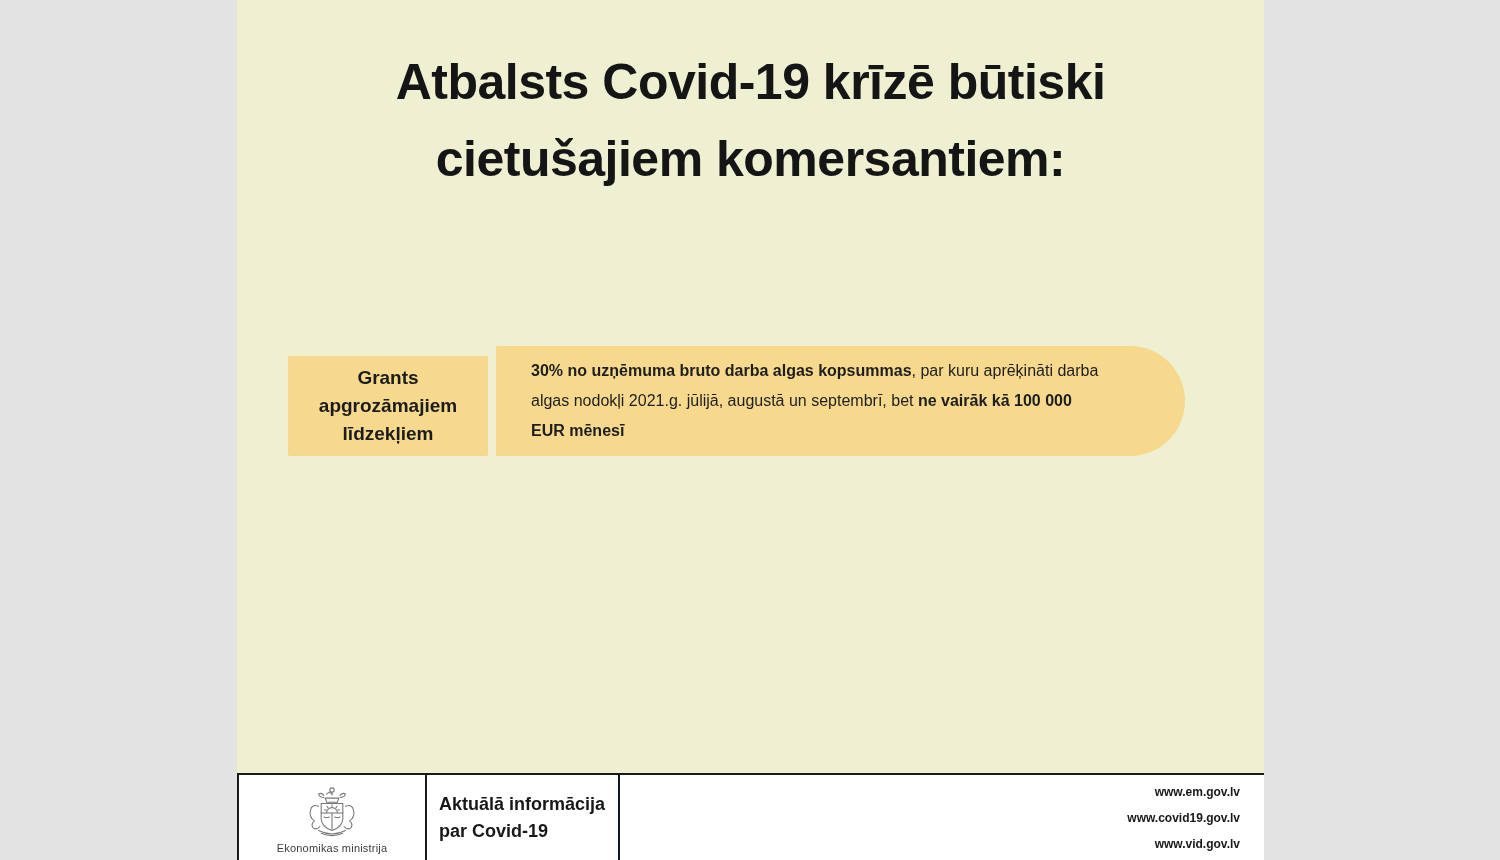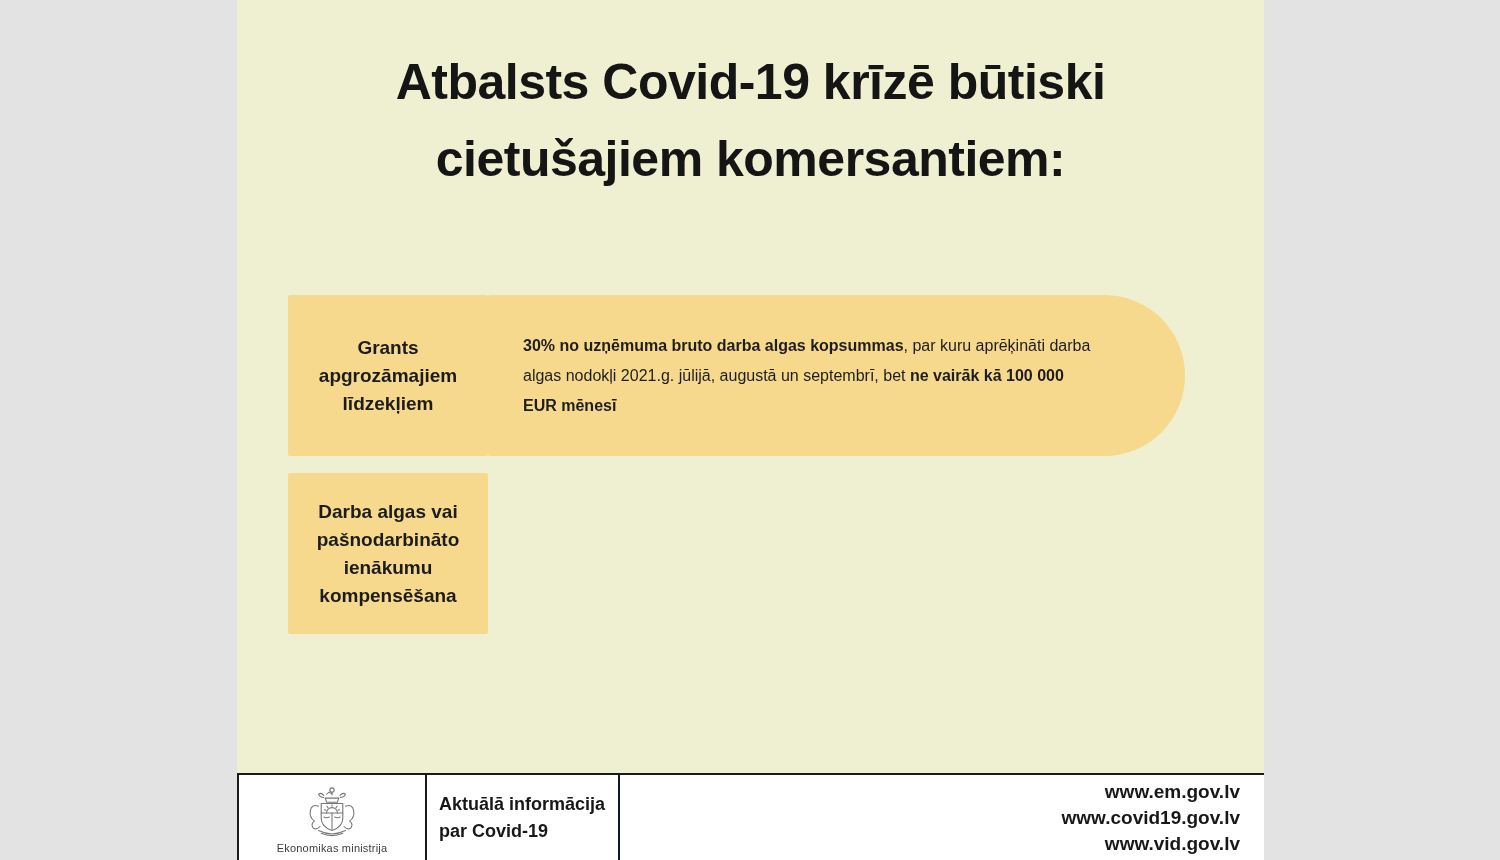--- a/index.html
+++ b/index.html
@@ -37,23 +37,24 @@
     white-space: pre-line;
   }
   .rows {
     position: absolute;
     top: 295px;
     left: 51px;
     width: 897px;
   }
   .row {
     display: flex;
-    gap: 0;
+    gap: 8px;
     height: 161px;
     margin-bottom: 17px;
+    align-items: flex-end;
   }
   .label-box {
     width: 200px;
     flex: 0 0 200px;
     background: #f6d98d;
     border-radius: 2px;
     display: flex;
     align-items: center;
     justify-content: center;
     text-align: center;
@@ -123,21 +124,21 @@
   }
   .footer-cell-links {
     flex: 1 1 auto;
     display: flex;
     flex-direction: column;
     justify-content: center;
     align-items: flex-end;
     padding-right: 24px;
     box-sizing: border-box;
     font-weight: 700;
-    font-size: 19px;
+    font-size: 12px;
     line-height: 26px;
     color: #181818;
   }
   .coa-svg { display: block; }
 </style>
 </head>
 <body>
 
 <div class="stage">
   <div class="slide">
@@ -150,23 +151,20 @@
       <div class="row row-0">
         <div class="label-box">
           <span>Grants apgrozāmajiem līdzekļiem</span>
         </div>
         <div class="content-box">
           <div class="content-text"><span class="b">30% no uzņēmuma bruto darba algas kopsummas</span><span>, par kuru aprēķināti darba algas nodokļi 2021.g. jūlijā, augustā un septembrī, bet </span><span class="b">ne vairāk kā 100 000 EUR mēnesī</span></div>
         </div>
       </div>
 
       <div class="row row-1">
-        <div class="label-box">
-          <span>Darba algas vai pašnodarbināto ienākumu kompensēšana</span>
-        </div>
       </div>
 
     </div>
 
     <div class="footer">
 
       <div class="footer-cell-logo">
         <svg class="coa-svg" width="68" height="54" viewBox="0 0 100 80" fill="none" stroke="#777777" stroke-width="1.6" stroke-linecap="round" stroke-linejoin="round">
 
           <circle cx="50" cy="6" r="3.2"></circle>

